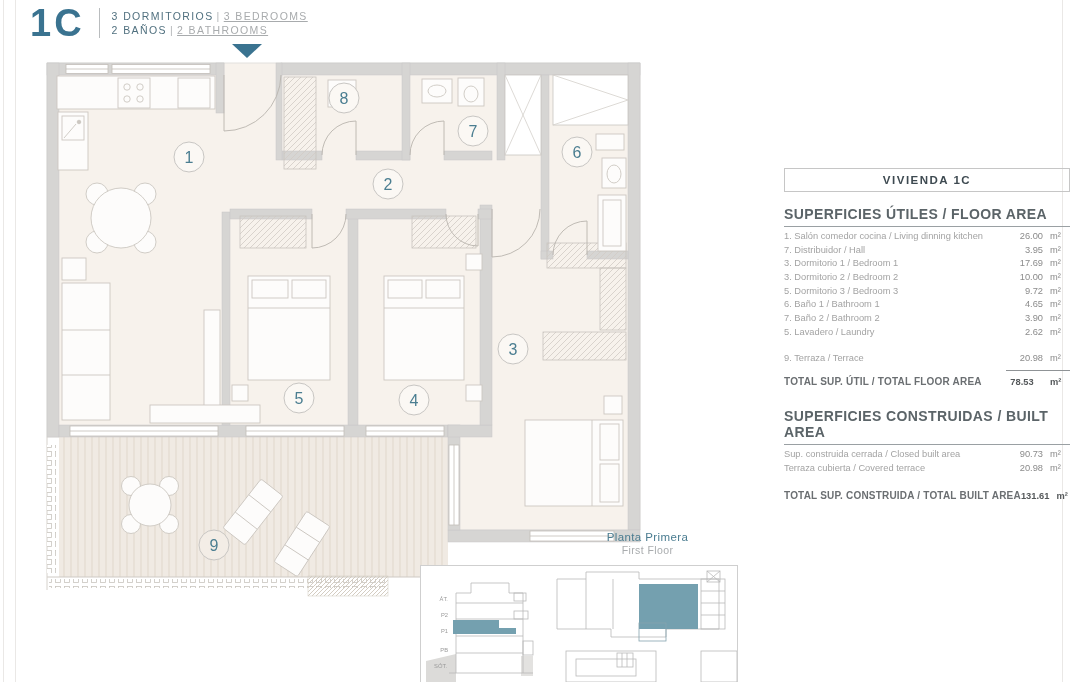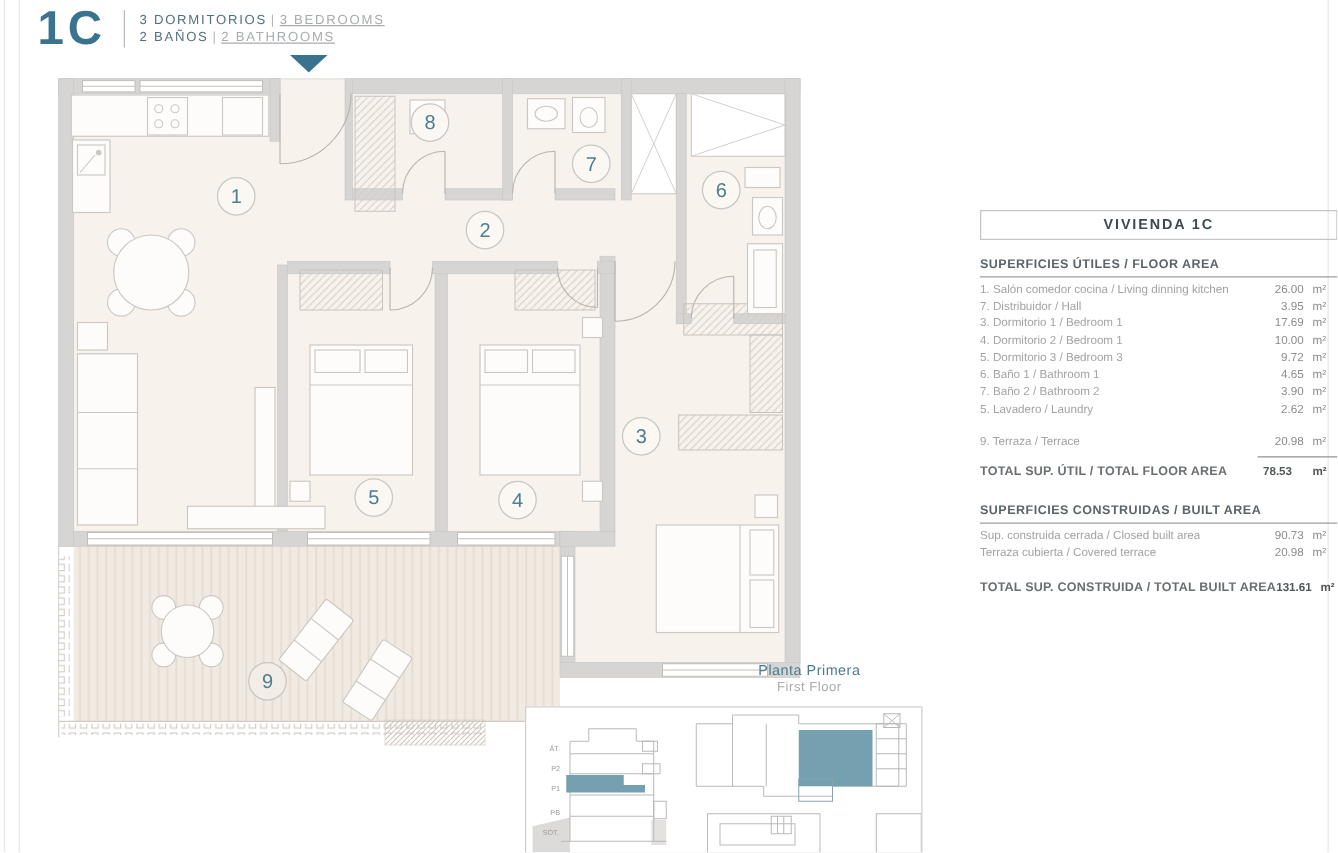--- a/index.html
+++ b/index.html
@@ -14,21 +14,21 @@
   .hdr-line{font-size:10.5px;letter-spacing:1.4px;line-height:14px;white-space:nowrap;}
   .hdr-es{color:#50707f;}
   .hdr-sep{color:#b3b6b8;padding:0 3px;}
   .hdr-en{color:#a8abad;text-decoration:underline;}
   
   #plan-svg{position:absolute;left:30px;top:40px;}
   
   #area-table{position:absolute;left:748px;top:168px;width:286px;font-size:9.3px;color:#a3a3a3;margin-left:36px;}
   #vivienda-box{border:1px solid #c6c6c6;height:22px;line-height:22px;text-align:center;
       font-size:11.5px;font-weight:bold;letter-spacing:1.5px;color:#3e4a51;margin-bottom:14px;}
-  .sec-heading{font-size:10px;font-weight:bold;letter-spacing:.4px;color:#5b6468;
+  .sec-heading{font-size:14px;font-weight:bold;letter-spacing:.4px;color:#5b6468;
       border-bottom:1px solid #9aa0a3;padding-bottom:4px;margin-bottom:3px;}
   .arow{display:flex;align-items:baseline;height:13.7px;line-height:13.7px;}
   .arow .lbl{flex:1;white-space:nowrap;overflow:hidden;}
   .arow .val{width:42px;text-align:right;color:#8b8b8b;}
   .arow .unit{width:20px;margin-left:7px;color:#8b8b8b;}
   .spacer12{height:12px;}
   .total-row{display:flex;align-items:baseline;height:16px;line-height:16px;}
   .total-row .lbl{flex:1;color:#6b6f72;font-weight:bold;font-size:10px;letter-spacing:.2px;white-space:nowrap;}
   .total-row .val{width:42px;text-align:center;color:#54585a;font-weight:bold;}
   .total-row .unit{width:20px;margin-left:7px;color:#54585a;font-weight:bold;}
@@ -317,21 +317,21 @@
         <span class="lbl">7. Distribuidor / Hall</span>
         <span class="val">3.95</span>
         <span class="unit">m²</span>
       </div>
     <div class="arow">
         <span class="lbl">3. Dormitorio 1 / Bedroom 1</span>
         <span class="val">17.69</span>
         <span class="unit">m²</span>
       </div>
     <div class="arow">
-        <span class="lbl">4. Dormitorio 2 / Bedroom 1</span>
+        <span class="lbl">3. Dormitorio 2 / Bedroom 2</span>
         <span class="val">10.00</span>
         <span class="unit">m²</span>
       </div>
     <div class="arow">
         <span class="lbl">5. Dormitorio 3 / Bedroom 3</span>
         <span class="val">9.72</span>
         <span class="unit">m²</span>
       </div>
     <div class="arow">
         <span class="lbl">6. Baño 1 / Bathroom 1</span>

